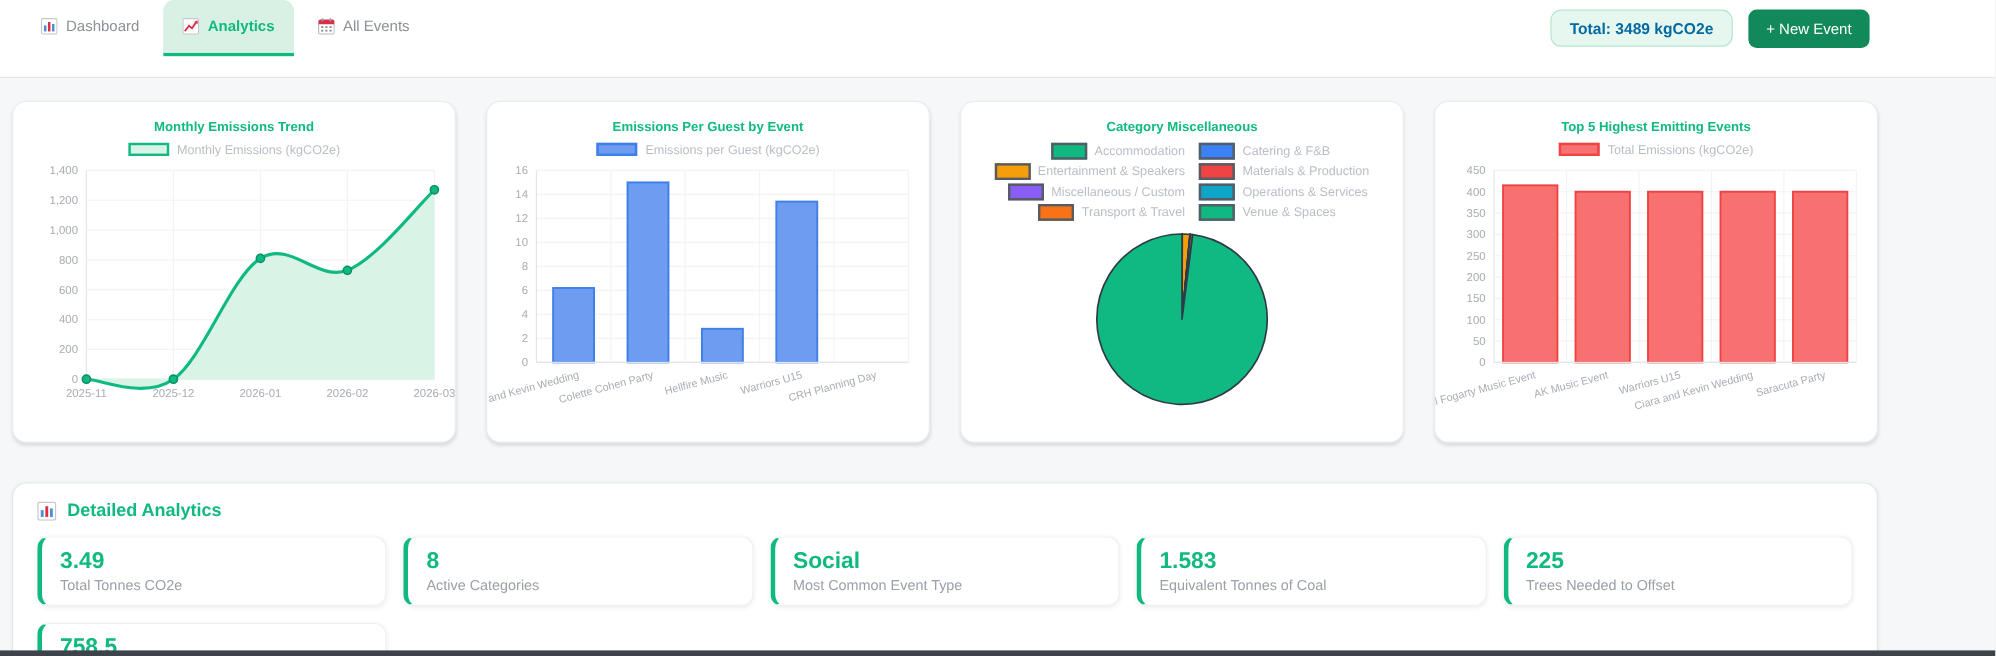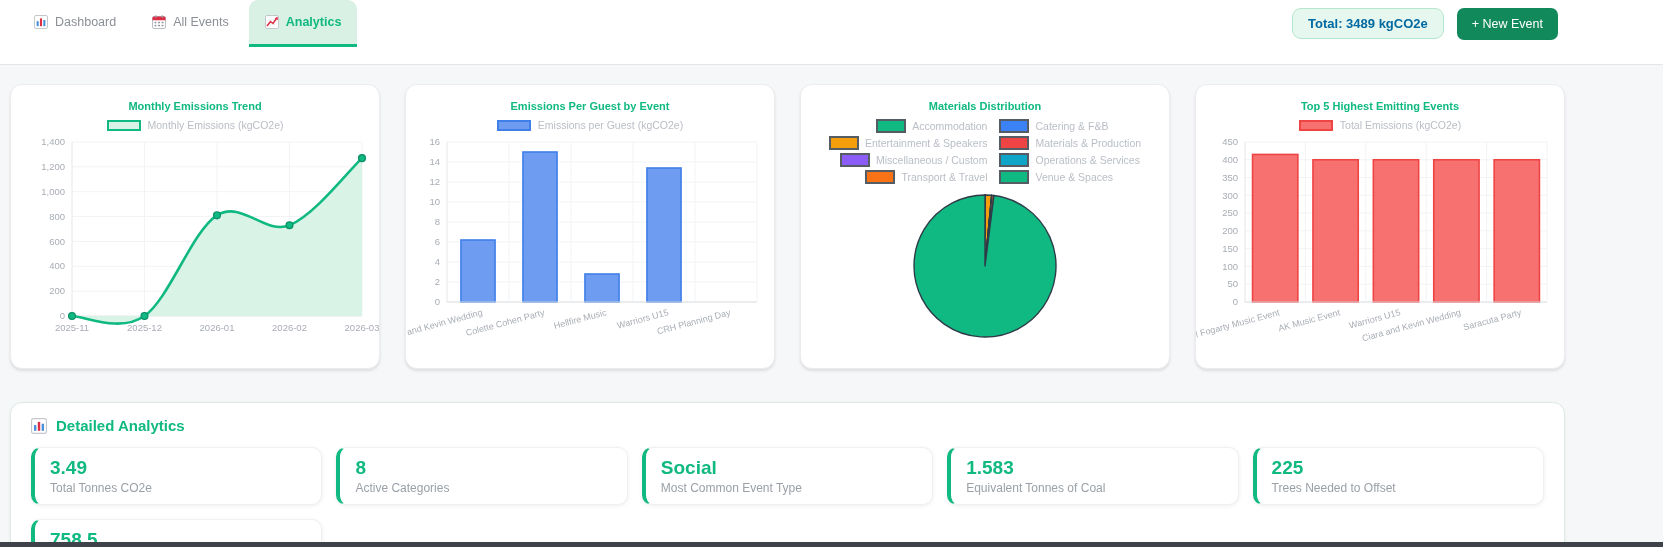--- a/index.html
+++ b/index.html
@@ -18,21 +18,21 @@
   .total-badge{background:#e5f7ee;border:1.5px solid #b5e6cd;color:#0369a1;font-weight:700;
                font-size:13px;padding:7px 15px;border-radius:9px;white-space:nowrap;}
   .new-event-btn{background:#12895b;color:#fff;border:none;font-size:12.5px;padding:9px 15px;
                  border-radius:7px;cursor:pointer;font-family:inherit;white-space:nowrap;}
   
   .content{padding:19px 0 0 10px;}
   .charts-row{display:flex;gap:25px;}
   .card{width:370px;height:285px;background:#fff;border-radius:12px;border:1px solid #ececee;
         box-shadow:0 2px 3px rgba(0,0,0,.10);padding:10px 13px;box-sizing:border-box;overflow:hidden;}
   .card-title{margin:5px 0 7px;text-align:center;color:#10b981;font-size:11px;font-weight:700;}
-  .legend{display:flex;justify-content:center;align-items:center;gap:7px;margin-bottom:1px;cursor:pointer;}
+  .legend{display:flex;justify-content:center;gap:7px;margin-bottom:1px;cursor:pointer;}
   .legend-swatch{width:34px;height:11px;border:2.5px solid;box-sizing:border-box;display:inline-block;}
   .legend-label{font-size:10.5px;color:#b9bec5;}
   .chart{line-height:0;}
   .chart svg text{font-family:"Liberation Sans",sans-serif;}
   
   .pie-legend{display:grid;grid-template-columns:auto auto;column-gap:12px;row-gap:3px;
               justify-content:center;margin:3px 0 5px;}
   .pl-item{display:flex;align-items:center;gap:6px;font-size:10.5px;color:#b9bec5;cursor:pointer;line-height:12px;}
   .pl-item:nth-child(odd){justify-self:end;}
   .pl-swatch{width:26px;height:10px;border:2px solid #565c64;display:inline-block;}
@@ -58,45 +58,45 @@
     <nav class="tabs">
       <div class="tab">
         <svg class="tab-ic" viewBox="0 0 14 14">
           <rect x="0.5" y="0.5" width="13" height="13" rx="1.5" fill="#fff" stroke="#c4c8cd"></rect>
           <rect x="2.6" y="6.2" width="2.1" height="5" fill="#4a90d9"></rect>
           <rect x="5.95" y="3.4" width="2.1" height="7.8" fill="#dd2e44"></rect>
           <rect x="9.3" y="5" width="2.1" height="6.2" fill="#4a90d9"></rect>
         </svg>
         <span>Dashboard</span>
       </div>
+      <div class="tab active">
+        <svg class="tab-ic" viewBox="0 0 14 14">
+          <rect x="0.5" y="0.5" width="13" height="13" rx="1.5" fill="#fff" stroke="#c4c8cd"></rect>
+          <path d="M2 5h10M2 9h10M5 2v10M9 2v10" stroke="#eceef0" stroke-width="0.8"></path>
+          <polyline points="2,11 5.5,6.5 8,8.5 12,2.8" fill="none" stroke="#dd2e44" stroke-width="1.5"></polyline>
+          <path d="M12.6 1.8 L12.8 5 L9.8 3.4 Z" fill="#dd2e44"></path>
+        </svg>
+        <span>Analytics</span>
+      </div>
       <div class="tab">
         <svg class="tab-ic" viewBox="0 0 14 14">
           <rect x="0.5" y="1.5" width="13" height="12" rx="1.5" fill="#fff" stroke="#b9bdc4"></rect>
           <path d="M0.5 3 a1.5 1.5 0 0 1 1.5-1.5 h10 a1.5 1.5 0 0 1 1.5 1.5 v2.2 h-13 Z" fill="#dd2e44"></path>
           <rect x="3" y="0.3" width="1.6" height="2.4" rx="0.6" fill="#9aa0a6"></rect>
           <rect x="9.4" y="0.3" width="1.6" height="2.4" rx="0.6" fill="#9aa0a6"></rect>
           <g fill="#8b9096">
             <rect x="2.6" y="6.8" width="1.8" height="1.5"></rect>
               <rect x="6.1" y="6.8" width="1.8" height="1.5"></rect>
               <rect x="9.6" y="6.8" width="1.8" height="1.5"></rect>
             <rect x="2.6" y="9.8" width="1.8" height="1.5"></rect>
               <rect x="6.1" y="9.8" width="1.8" height="1.5"></rect>
               <rect x="9.6" y="9.8" width="1.8" height="1.5"></rect>
           </g>
         </svg>
         <span>All Events</span>
-      </div>
-      <div class="tab active">
-        <svg class="tab-ic" viewBox="0 0 14 14">
-          <rect x="0.5" y="0.5" width="13" height="13" rx="1.5" fill="#fff" stroke="#c4c8cd"></rect>
-          <path d="M2 5h10M2 9h10M5 2v10M9 2v10" stroke="#eceef0" stroke-width="0.8"></path>
-          <polyline points="2,11 5.5,6.5 8,8.5 12,2.8" fill="none" stroke="#dd2e44" stroke-width="1.5"></polyline>
-          <path d="M12.6 1.8 L12.8 5 L9.8 3.4 Z" fill="#dd2e44"></path>
-        </svg>
-        <span>Analytics</span>
       </div>
     </nav>
     <div class="nav-right">
       <div class="total-badge">Total: 3489 kgCO2e</div>
       <button class="new-event-btn">+ New Event</button>
     </div>
   </header>
 
   <main class="content">
     <section class="charts-row">
@@ -182,21 +182,21 @@
               <text transform="translate(64,183) rotate(-15)" text-anchor="end" font-size="9" fill="#a8adb4">Ciara and Kevin Wedding</text>
               <text transform="translate(126,183) rotate(-15)" text-anchor="end" font-size="9" fill="#a8adb4">Colette Cohen Party</text>
               <text transform="translate(188,183) rotate(-15)" text-anchor="end" font-size="9" fill="#a8adb4">Hellfire Music</text>
               <text transform="translate(250,183) rotate(-15)" text-anchor="end" font-size="9" fill="#a8adb4">Warriors U15</text>
               <text transform="translate(312,183) rotate(-15)" text-anchor="end" font-size="9" fill="#a8adb4">CRH Planning Day</text>
               <line x1="28" x2="338" y1="170" y2="170" stroke="#e3e6e9"></line>
             </svg></div>
       </div>
 
       <div class="card">
-        <h3 class="card-title">Materials Distribution</h3>
+        <h3 class="card-title">Category Miscellaneous</h3>
         <div class="pie-legend" id="pie-legend">
             <div class="pl-item">
               <span class="pl-swatch" style="background: rgb(16, 185, 129);"></span>
               <span>Accommodation</span>
             </div>
             <div class="pl-item">
               <span class="pl-swatch" style="background: rgb(59, 130, 246);"></span>
               <span>Catering &amp; F&amp;B</span>
             </div>
             <div class="pl-item">

